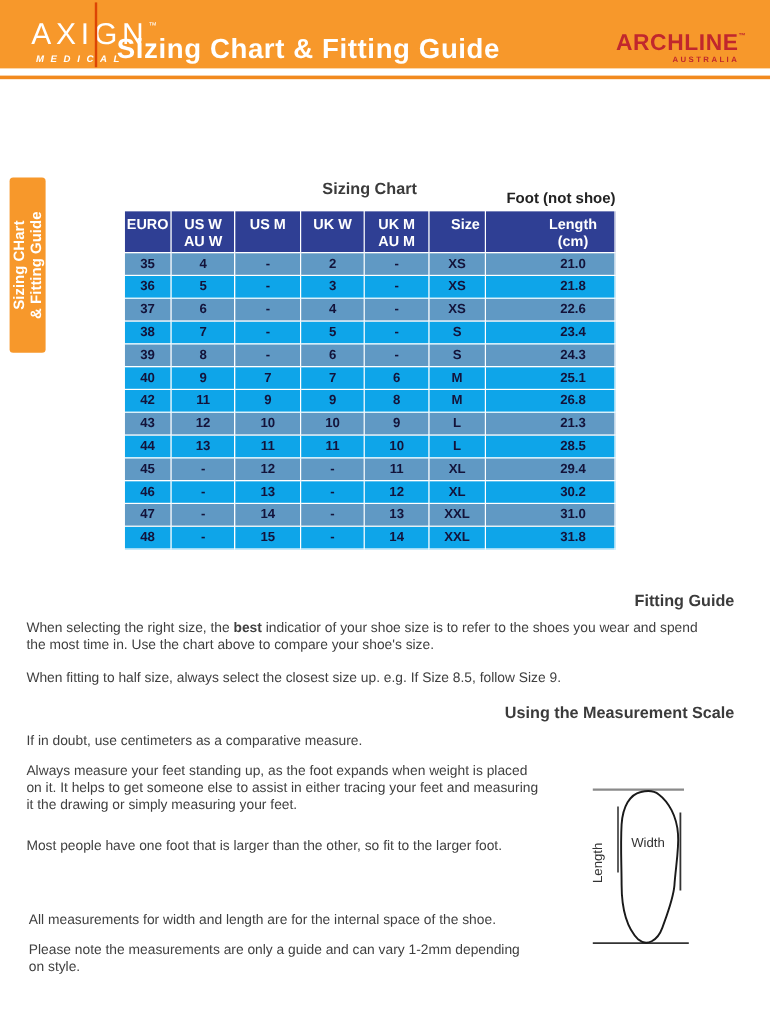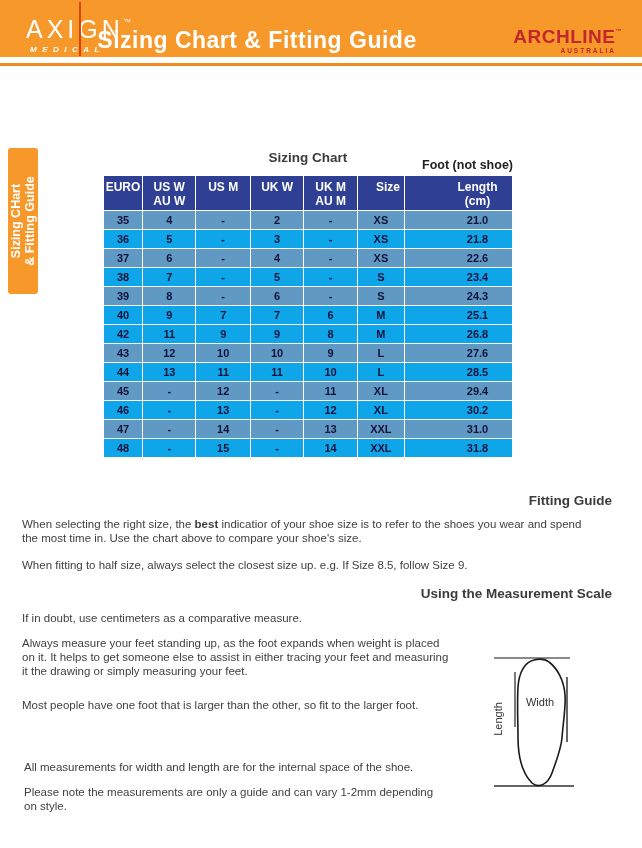--- a/index.html
+++ b/index.html
@@ -176,21 +176,21 @@
           <td>M</td>
           <td>26.8</td>
         </tr>
         <tr class="row-dark">
           <td>43</td>
           <td>12</td>
           <td>10</td>
           <td>10</td>
           <td>9</td>
           <td>L</td>
-          <td>27.6</td>
+          <td>21.3</td>
         </tr>
         <tr class="row-light">
           <td>44</td>
           <td>13</td>
           <td>11</td>
           <td>11</td>
           <td>10</td>
           <td>L</td>
           <td>28.5</td>
         </tr>

